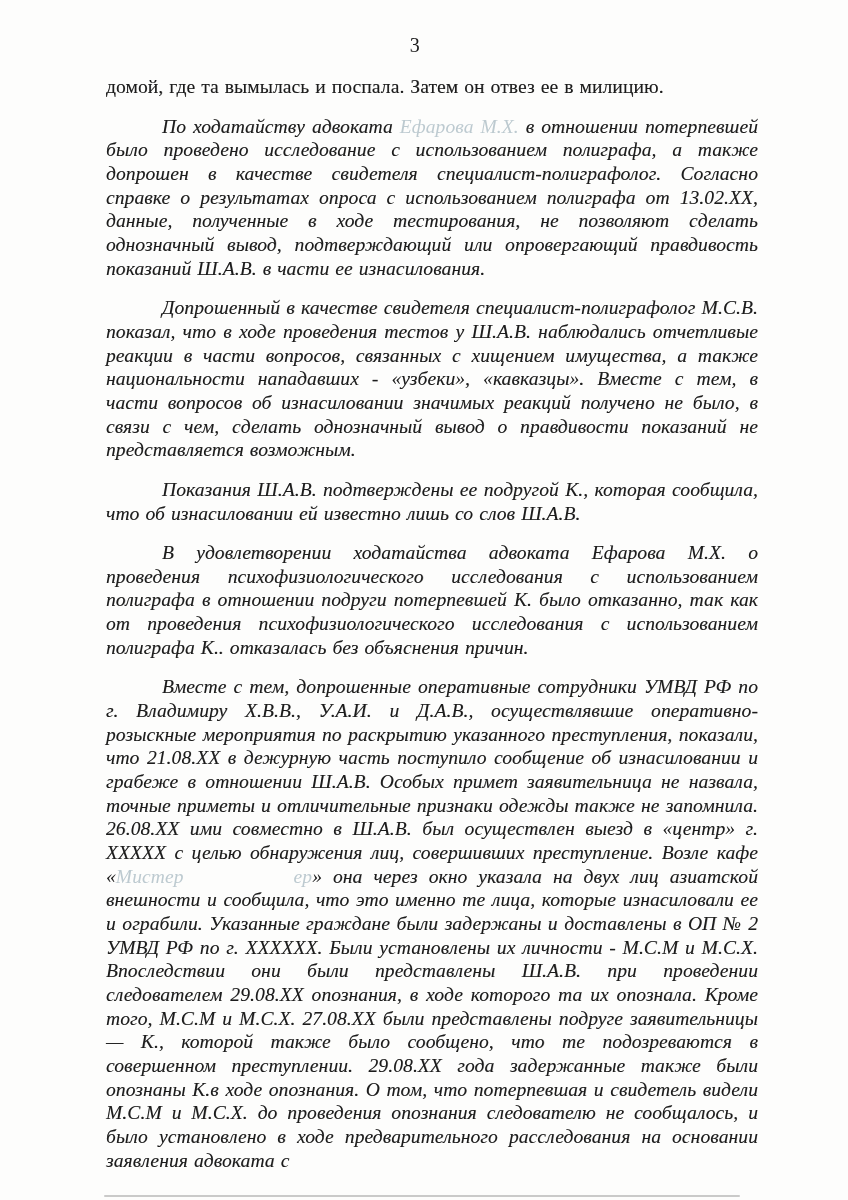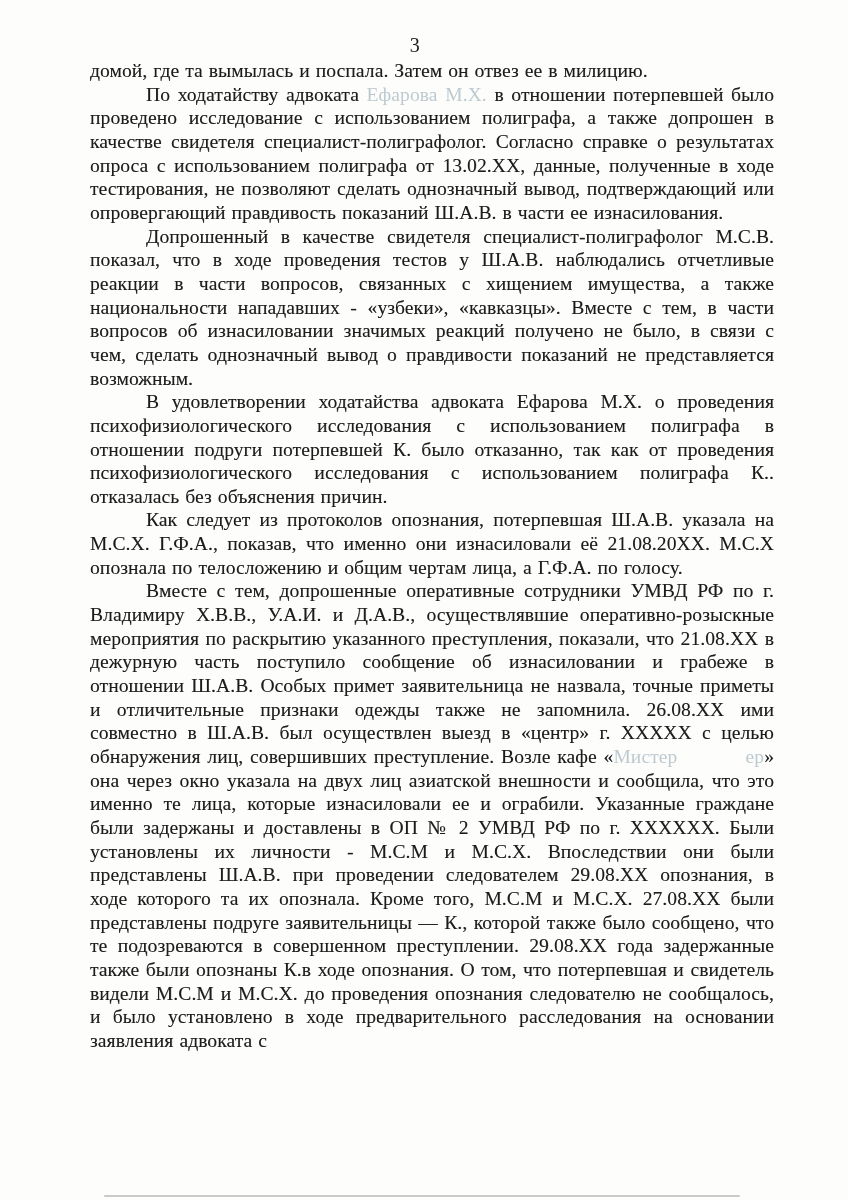--- a/index.html
+++ b/index.html
@@ -38,25 +38,26 @@
     left:90px;
     width:684px;
     font-size:19.5px;
     line-height:23.65px;
     text-align:justify;
     letter-spacing:0.1px;
     word-spacing:1px;
     text-shadow:0.3px 0.3px 0.6px rgba(35,35,35,0.38);
   }
   .para{
-    margin:0;
+    margin:16px;
     padding:0;
   }
   .para.indent{
     text-indent:56px;
+    font-style:italic;
   }
   .seg{
     
   }
   .seg.faded{
     color:var(--faded-color);
     text-shadow:none;
   }
   .scan-artifact{
     position:absolute;
@@ -72,19 +73,19 @@
 </head>
 <body>
 
 <div class="page">
   <div class="page-number">3</div>
 
   <div class="body-text">
       <p class="para"><span class="seg">домой, где та вымылась и поспала. Затем он отвез ее в милицию.</span></p>
       <p class="para indent"><span class="seg">По ходатайству адвоката </span><span class="seg faded">Ефарова М.Х.</span><span class="seg"> в отношении потерпевшей было проведено исследование с использованием полиграфа, а также допрошен в качестве свидетеля специалист-полиграфолог.  Согласно справке о результатах опроса с использованием полиграфа от 13.02.ХХ, данные, полученные в ходе тестирования, не позволяют сделать однозначный вывод, подтверждающий или опровергающий правдивость показаний Ш.А.В. в части ее изнасилования.</span></p>
       <p class="para indent"><span class="seg">Допрошенный в качестве свидетеля специалист-полиграфолог М.С.В. показал, что в ходе проведения тестов у Ш.А.В. наблюдались отчетливые реакции в части вопросов, связанных с хищением имущества, а также национальности нападавших - «узбеки», «кавказцы». Вместе с тем, в части вопросов об изнасиловании значимых реакций получено не было, в связи с чем, сделать однозначный вывод о правдивости показаний не представляется возможным.</span></p>
+      <p class="para indent"><span class="seg">Показания Ш.А.В. подтверждены ее подругой К., которая сообщила, что об изнасиловании ей известно лишь со слов Ш.А.В.</span></p>
       <p class="para indent"><span class="seg">В удовлетворении ходатайства адвоката Ефарова М.Х. о проведения психофизиологического исследования с использованием полиграфа в отношении подруги потерпевшей К. было отказанно, так как  от проведения психофизиологического исследования с использованием полиграфа К.. отказалась без объяснения причин.</span></p>
-      <p class="para indent"><span class="seg">Как следует из протоколов опознания, потерпевшая Ш.А.В. указала на М.С.Х. Г.Ф.А., показав, что именно они изнасиловали её 21.08.20ХХ. М.С.Х опознала по телосложению и общим чертам лица, а Г.Ф.А. по голосу.</span></p>
       <p class="para indent"><span class="seg">Вместе с тем, допрошенные оперативные сотрудники УМВД РФ по г. Владимиру Х.В.В., У.А.И. и Д.А.В., осуществлявшие оперативно-розыскные мероприятия по раскрытию указанного преступления, показали, что 21.08.ХХ в дежурную часть поступило сообщение об изнасиловании и грабеже в отношении Ш.А.В. Особых примет заявительница не назвала, точные приметы и отличительные признаки одежды также не запомнила. 26.08.ХХ ими совместно в Ш.А.В. был осуществлен выезд в «центр» г. ХХХХХ с целью обнаружения лиц, совершивших преступление. Возле кафе «</span><span class="seg faded">Мистер</span><span class="seg faded">&nbsp;&nbsp;&nbsp;&nbsp;&nbsp;&nbsp;&nbsp;&nbsp;&nbsp;&nbsp;</span><span class="seg faded">ер</span><span class="seg">» она через окно указала на двух лиц азиатской внешности и сообщила, что это именно те лица, которые изнасиловали ее и ограбили. Указанные граждане были задержаны и доставлены в ОП № 2 УМВД РФ по г. ХХХХХХ. Были установлены их личности - М.С.М и М.С.Х. Впоследствии они были представлены Ш.А.В. при проведении следователем 29.08.ХХ опознания, в ходе которого та их опознала. Кроме того, М.С.М и М.С.Х. 27.08.ХХ были представлены подруге заявительницы — К., которой также было сообщено, что те подозреваются в совершенном преступлении. 29.08.ХХ года задержанные также были опознаны К.в ходе опознания. О том, что потерпевшая и свидетель видели М.С.М и М.С.Х. до проведения опознания следователю не сообщалось, и было установлено в ходе предварительного расследования на основании заявления адвоката с</span></p>
     </div>
 
   <div class="scan-artifact"></div>
 </div>
 
 </body></html>

